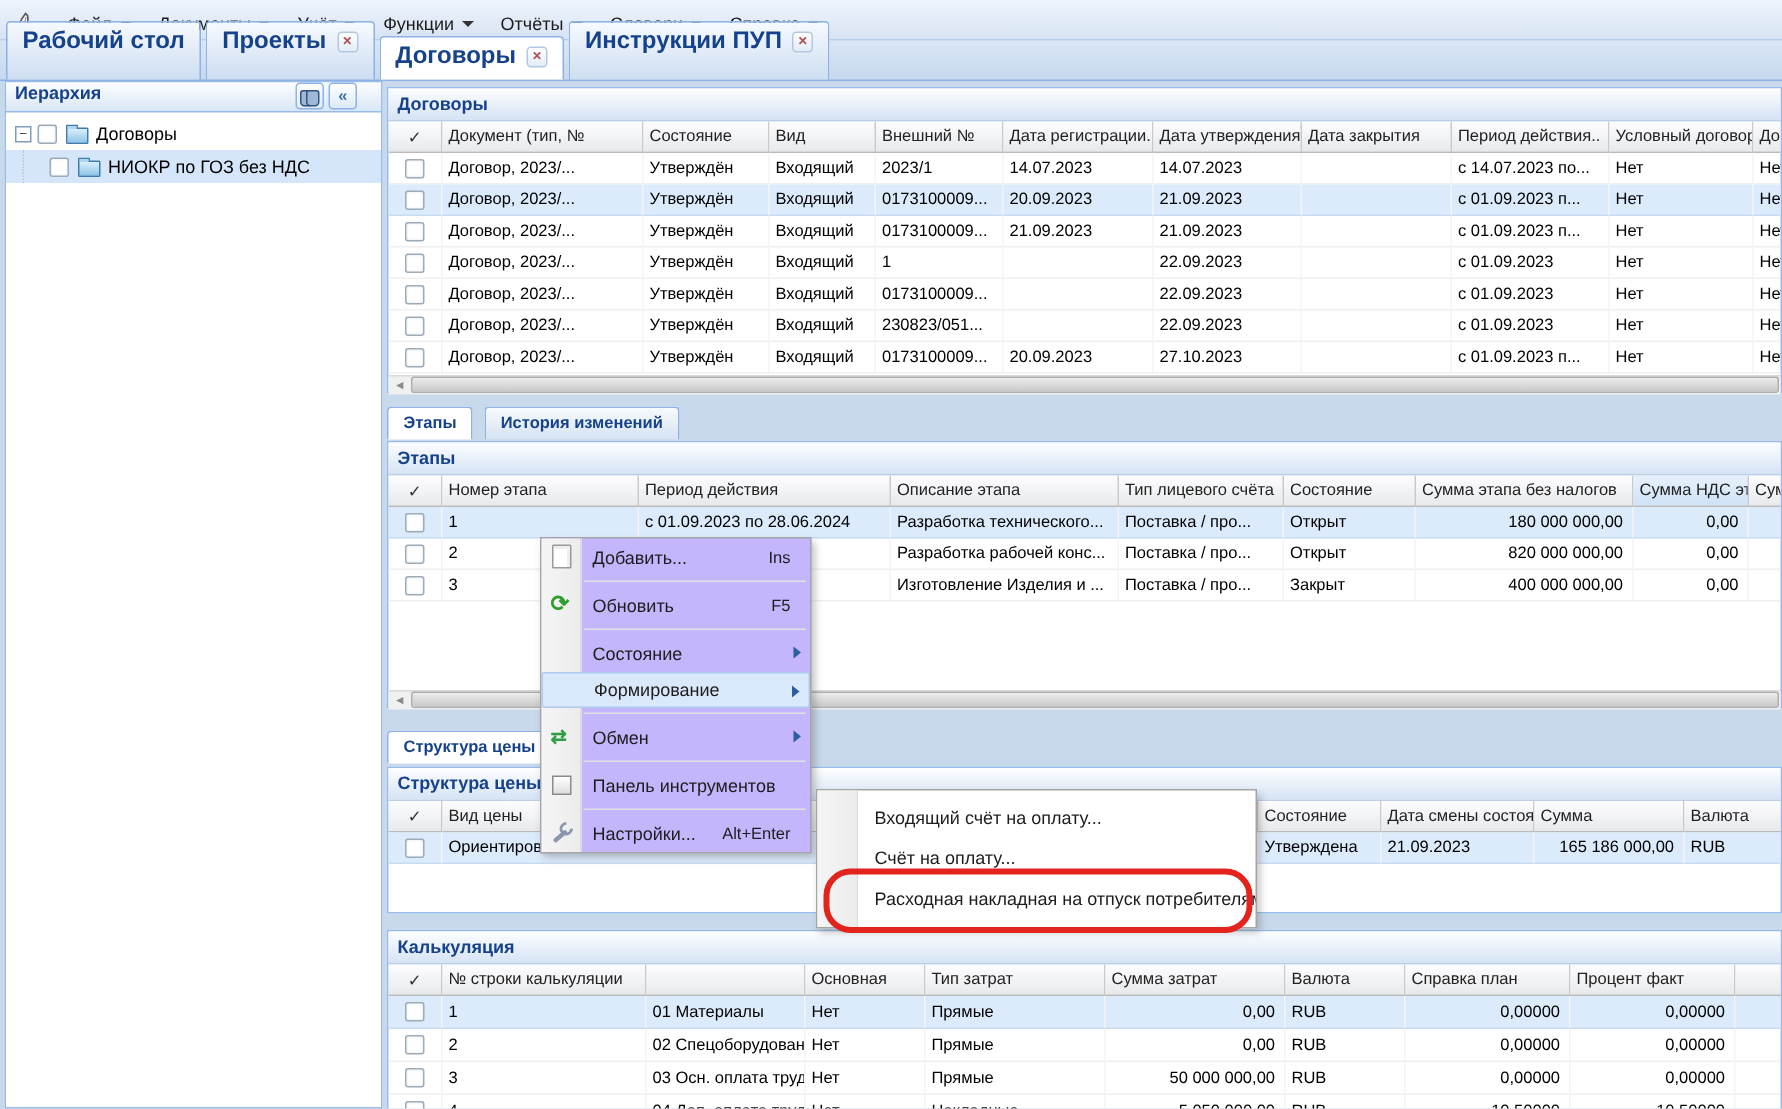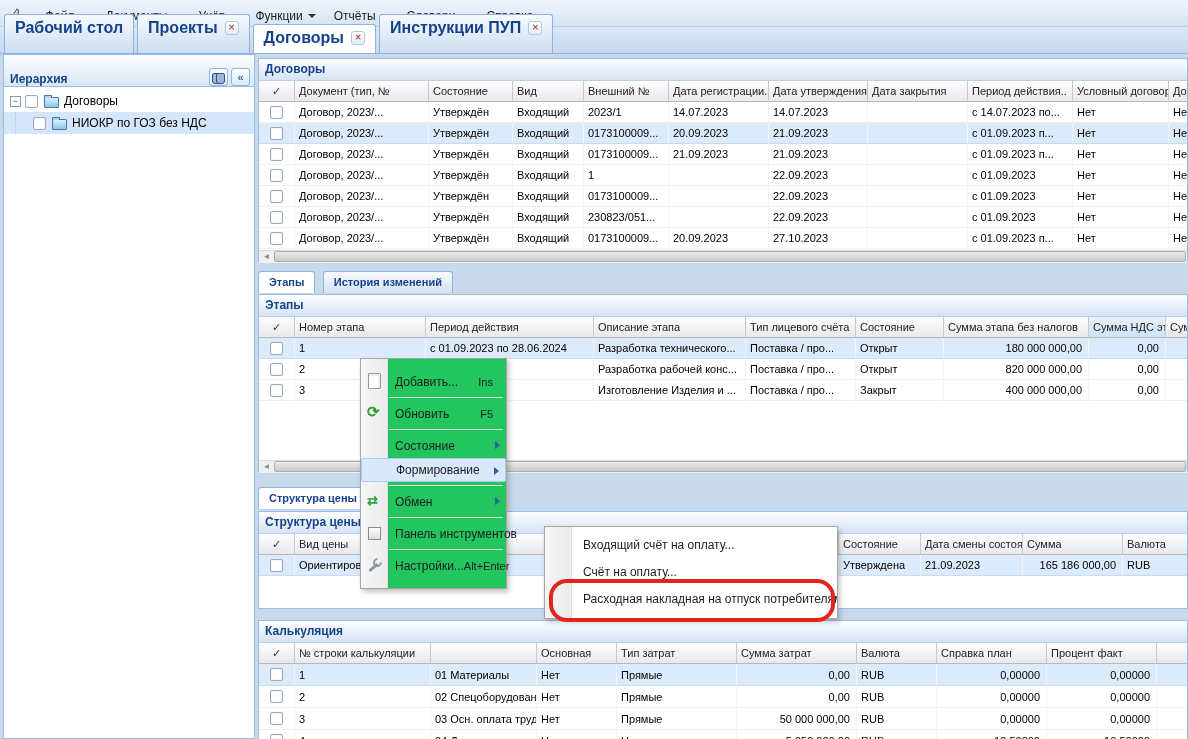--- a/index.html
+++ b/index.html
@@ -26,22 +26,22 @@
     font-size:16px; font-weight:bold; color:#15428b; }
   .tab.active { background:#fff; padding-bottom:6px; position:relative; z-index:2; }
   .tab-x { width:14px; height:14px; margin-left:7px; border:1px solid #b3c7e0; border-radius:3px;
     background:linear-gradient(#fefefe,#e3ecf7); color:#b05050; font-size:8px; line-height:12px;
     text-align:center; }
   .tab-x::before { content:'✕'; }
 
   
   .sidebar { position:absolute; left:3px; top:54px; width:252px; bottom:0;
     background:#fff; border:1px solid #99bbe8; }
-  .side-hd { height:32px; background:linear-gradient(#fdfeff,#d8e6f5);
-    border-bottom:1px solid #99bbe8; display:flex; align-items:flex-end; padding:0 4px 0 6px; }
+  .side-hd { height:20px; background:linear-gradient(#fdfeff,#d8e6f5);
+    border-bottom:1px solid #99bbe8; display:flex; align-items:flex-start; padding:0 16px 0 6px; }
   .side-title { flex:1; color:#15428b; font-weight:bold; font-size:12px; }
   .hd-btn { width:19px; height:18px; border:1px solid #8db2e3; border-radius:3px;
     background:linear-gradient(#feffff,#dceaf8); margin-left:3px; position:relative;
     color:#3a6ea5; font-size:11px; font-weight:bold; text-align:center; line-height:16px; }
   .binoc::before, .binoc::after { content:''; position:absolute; top:4px; width:7px; height:9px;
     border:1px solid #34537a; border-radius:2px 2px 3px 3px; background:#9db8d8; }
   .binoc::before { left:2px; } .binoc::after { right:2px; }
   .tree { font-size:12px; color:#000; padding-top:3px; }
   .tree-row { height:22px; display:flex; align-items:center; }
   .tree-row.selected { background:#d6e6fa; }
@@ -84,22 +84,22 @@
   .hs-thumb { flex:1; background:linear-gradient(#ececec,#c9c9c9); border:1px solid #adadad;
     border-radius:2px; margin:0 1px 1px 0; }
 
   .stabs { position:absolute; left:0; height:24px; }
   .stab { display:inline-block; padding:4px 10px 5px; border:1px solid #8db2e3; border-bottom:none;
     border-radius:3px 3px 0 0; background:linear-gradient(#f7fafd,#d4e2f2);
     color:#15428b; font-weight:bold; font-size:11px; margin-right:3px; white-space:nowrap; }
   .stab.active { background:#fff; }
 
   
-  .ctx-menu { position:absolute; left:360px; top:358px; width:147px; background:#22c55e;
-    border:1px solid #a5a5a5; box-shadow:2px 3px 5px rgba(80,80,80,.35); padding:10px 0;
+  .ctx-menu { position:absolute; left:360px; top:358px; width:181px; background:#c4b5fd;
+    border:1px solid #a5a5a5; box-shadow:2px 3px 5px rgba(80,80,80,.35); padding:0 0;
     z-index:20; }
   .ctx-menu::before { content:''; position:absolute; left:0; top:0; bottom:0; width:26px;
     background:linear-gradient(90deg,#f5f5f5,#ececec); border-right:1px solid #dedede; }
   .cmi { position:relative; height:25px; display:flex; align-items:center; font-size:12px;
     color:#1d1d1d; }
   .cmi .lbl { margin-left:34px; flex:1; white-space:nowrap; }
   .cmi .sc { margin-right:13px; font-size:11px; }
   .cmi .arr { position:absolute; right:6px; top:8px; width:0; height:0;
     border-left:5px solid #2b5f9e; border-top:4px solid transparent; border-bottom:4px solid transparent; }
   .cmi.bold .lbl, .cmi.bold .sc { font-weight:bold; }

